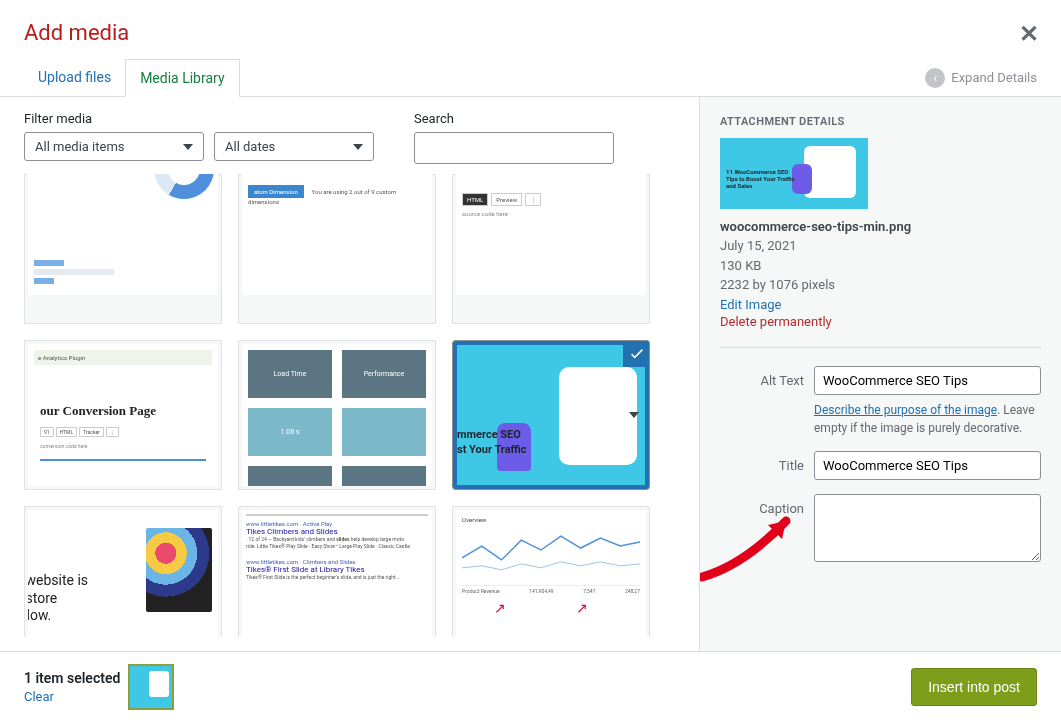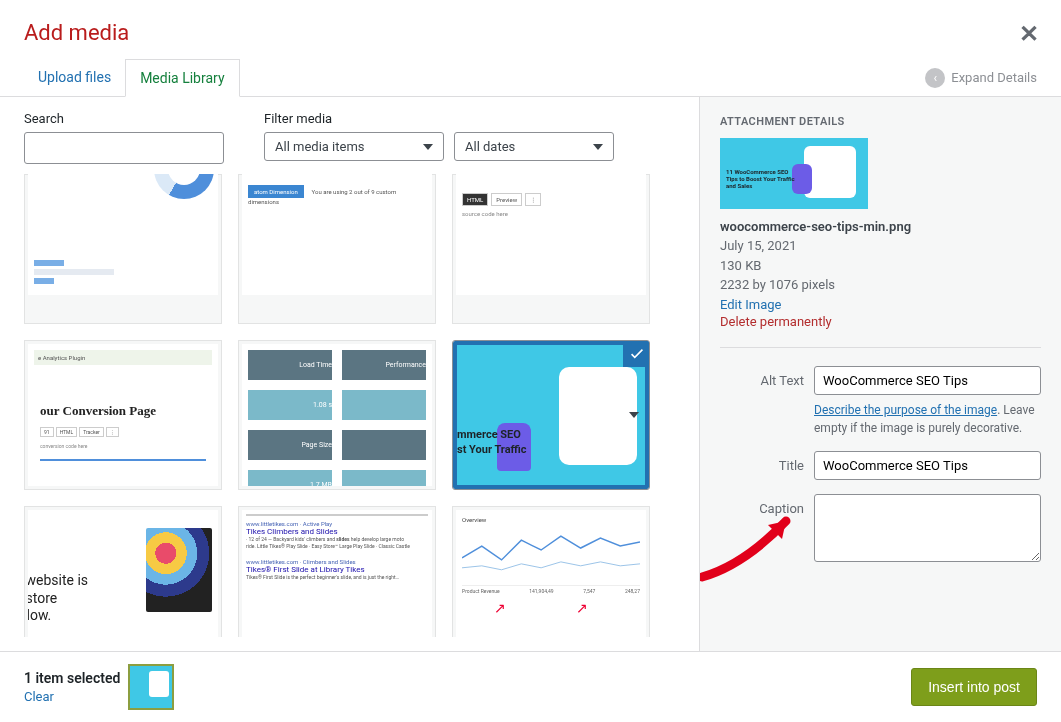--- a/index.html
+++ b/index.html
@@ -66,21 +66,21 @@
 .gallery::-webkit-scrollbar-thumb, .right::-webkit-scrollbar-thumb { background: #c3c4c7; border: 3px solid #f0f0f1; border-radius: 8px; }
 
 .ph { background: #fff; width: 100%; height: 100%; padding: 6px; font-size: 7px; color: #555; overflow: hidden; }
 .ph .bar { height: 6px; background: #e5eaf1; margin-bottom: 3px; }
 .ph .bar.b { background: #79aee6; }
 .ph.hcut { margin-top: -50px; }
 .donut { width: 60px; height: 60px; border-radius: 50%; background: conic-gradient(#4f8fdb 0 210deg, #dbe9f7 210deg 360deg); position: absolute; right: 4px; top: -14px; }
 .donut::after { content:""; position: absolute; inset: 14px; background: #fff; border-radius:50%; }
 .p2 { position: relative; }
 .metrics { display: grid; grid-template-columns: 1fr 1fr; gap: 10px; padding: 6px; }
-.mbox { background: #7bb9c9; color:#fff; font-size:7px; text-align:right; padding: 11px 0; }
+.mbox { background: #7bb9c9; color:#fff; font-size:7px; text-align:center; padding: 20px 0; }
 .mbox.lbl { background:#5b7582; }
 .p5 { background:#fff; padding:10px 6px; }
 .p5 h4 { font-family: Georgia, serif; font-size: 13px; font-weight:700; margin-bottom: 8px; color:#222; }
 .p5 .sb { display:flex; gap:2px; margin-bottom:6px; }
 .p5 .sb span { border:1px solid #ccc; font-size:5px; padding:1px 3px; color:#555; }
 .p5 hr { border:none; border-top: 2px solid #4f8fdb; margin-top: 10px; }
 .p6 { background:#fff; font-size:6px; color:#555; padding:4px; }
 .p6 .lnk { color: #4865b5; }
 .p7 { background:#fff; position:relative; }
 .p7 .photo { position:absolute; right:6px; top:18px; width:66px; height:84px; background: radial-gradient(circle at 30% 30%, #e94b6a 0 14%, #f7ca44 14% 28%, #6bb5e6 28% 42%, #2d3a8c 42% 58%, transparent 58%), #222; border-radius: 2px; }
@@ -107,29 +107,29 @@
   <div class="expand">
     <span class="exp-icon">‹</span>
     <span>Expand Details</span>
   </div>
 </div>
 
 <div class="content">
   <div class="left">
     <div class="filters">
       <div class="fg">
-        <label>Search</label>
-        <input class="search" type="text" style="">
-      </div>
-      <div class="fg">
         <label>Filter media</label>
         <div class="selrow">
           <div class="sel">All media items</div>
           <div class="sel small">All dates</div>
         </div>
+      </div>
+      <div class="fg">
+        <label>Search</label>
+        <input class="search" type="text" style="">
       </div>
     </div>
 
     <div class="gallery">
       <div class="grid">
 
         <div class="thumb">
           <div class="ph hcut p2">
             <div class="donut"></div>
             <div style="position:absolute;left:6px;bottom:8px;width:100px;">

